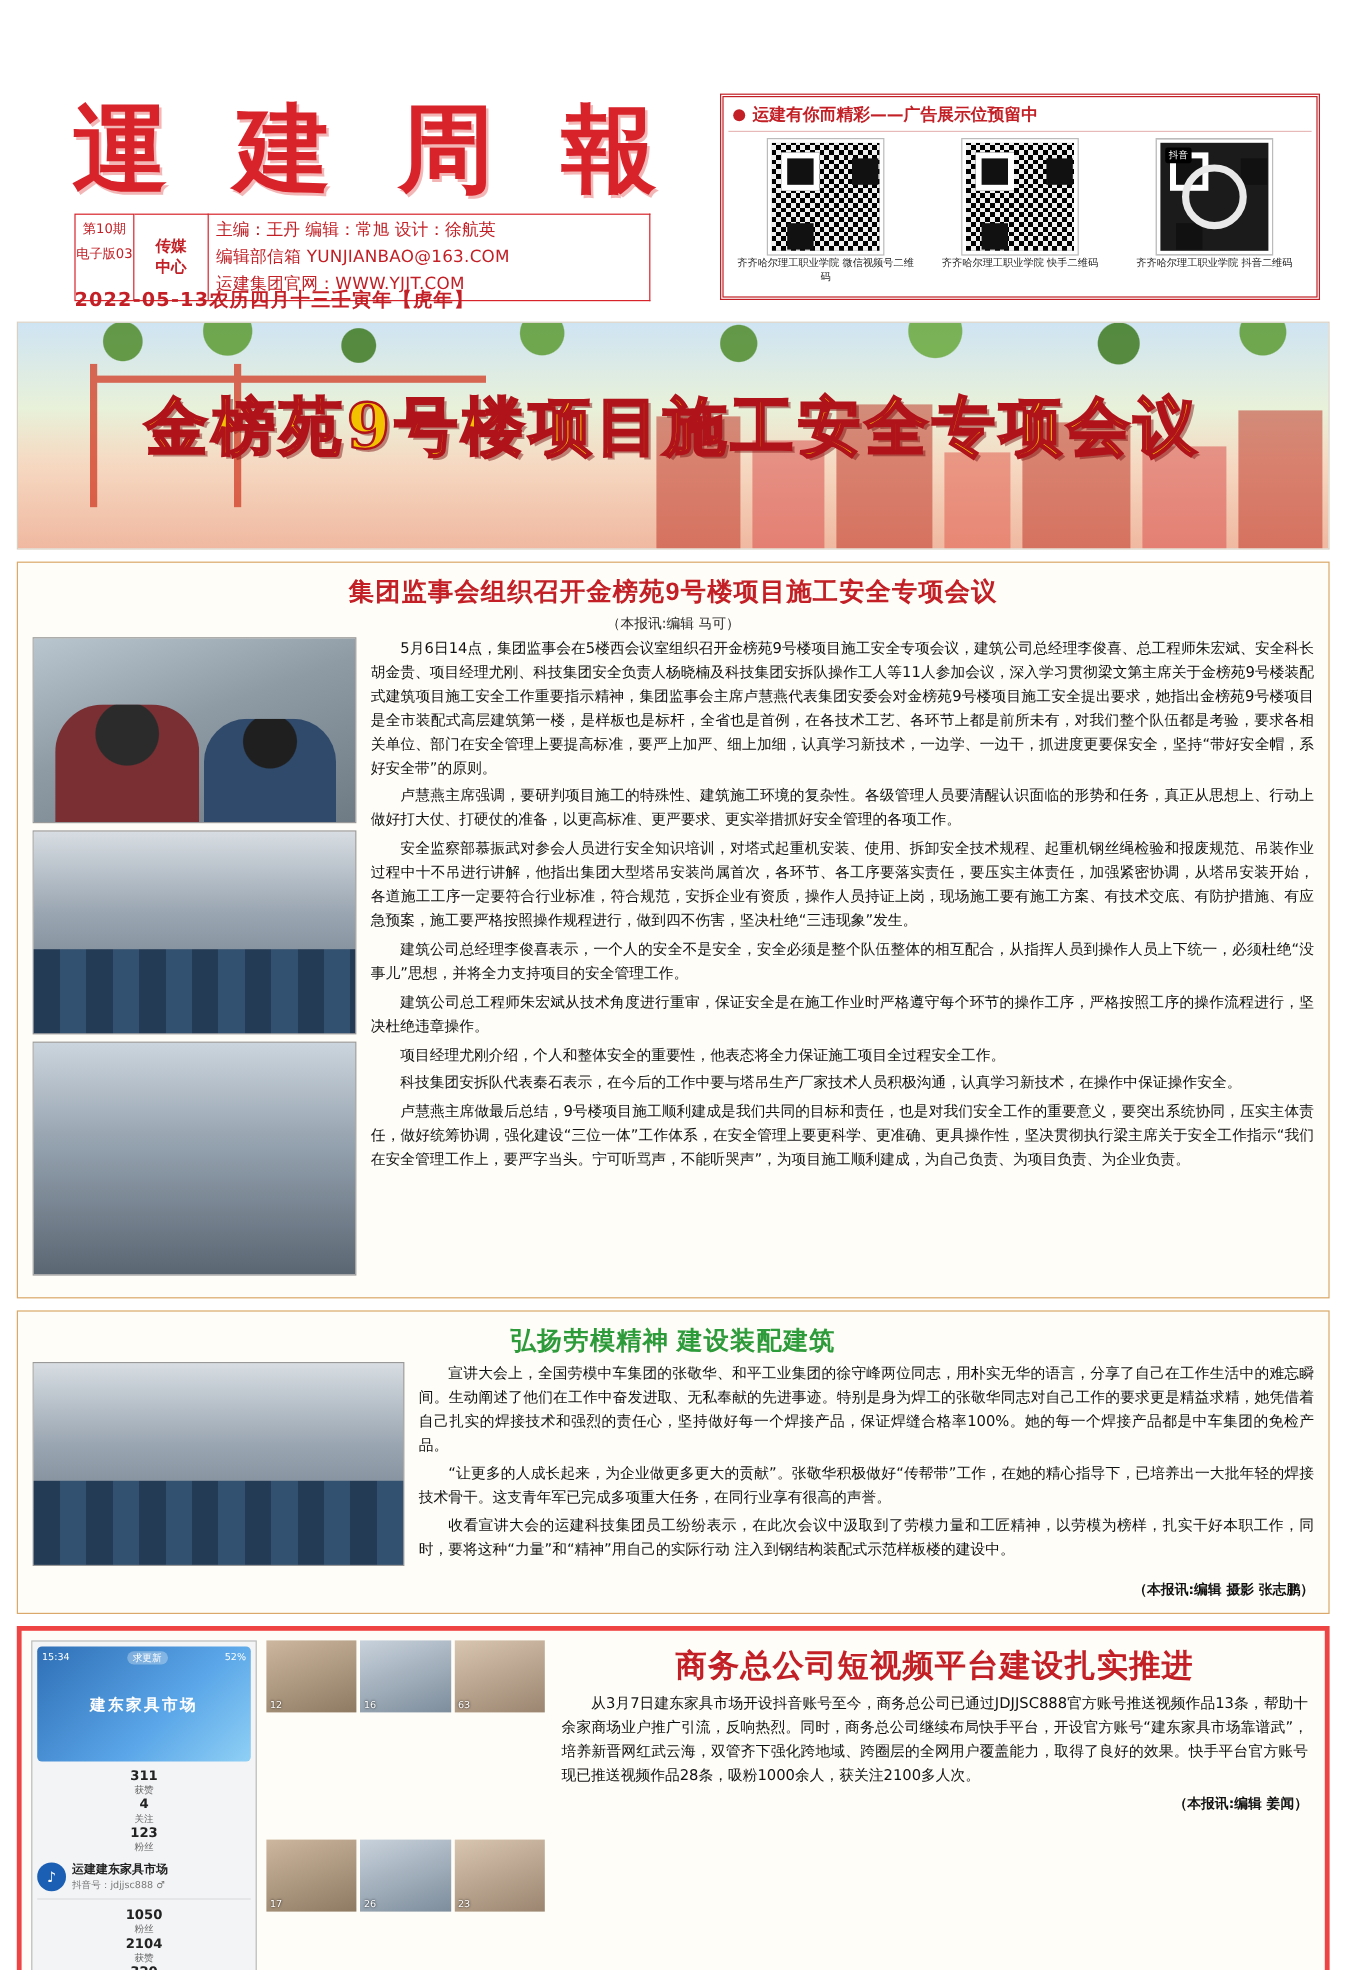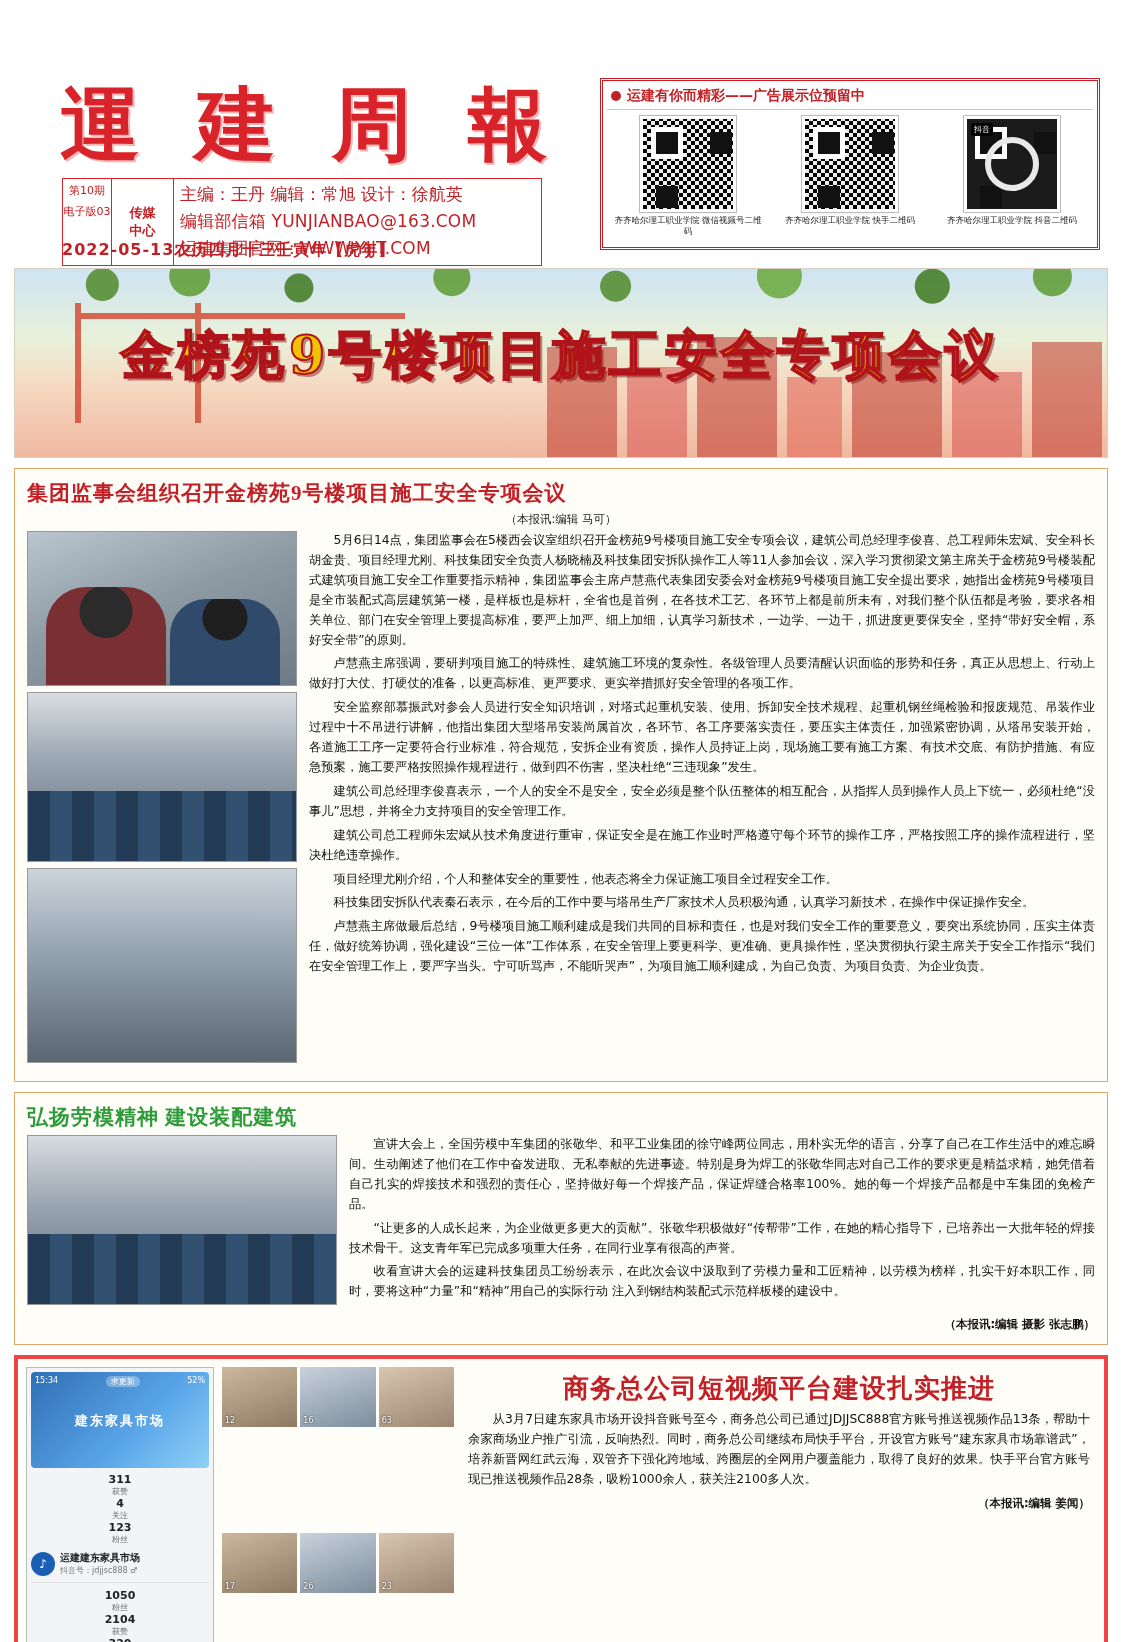--- a/index.html
+++ b/index.html
@@ -33,21 +33,21 @@
   }
   .issue-box div { white-space:nowrap; }
   .media-center {
     width:62px; border:1px solid #d8232a; border-left:none;
     color:#c22026; font-size:13px; font-weight:bold;
     display:flex; flex-direction:column; align-items:center; justify-content:center;
     line-height:1.35;
   }
   .mast-credits {
     flex:1; border:1px solid #d8232a; border-left:none;
-    padding:2px 6px; font-size:17px; line-height:1.6; color:#c22026;
+    padding:2px 6px; font-size:14px; line-height:1.6; color:#c22026;
   }
   .mast-credits .row2 { color:#c22026; letter-spacing:.2px; }
   .mast-date {
     position:absolute; left:62px; top:240px;
     font-size:16px; font-weight:bold; color:#c22026; letter-spacing:1px;
   }
 
   
   .ad-box {
     position:absolute; right:22px; top:78px; width:500px; height:172px;
@@ -138,21 +138,21 @@
     -webkit-text-stroke:2px #b0131a;
     text-shadow:3px 3px 0 rgba(120,10,10,.45);
   }
 
   
   .art {
     margin:10px 14px 0 14px; border:1px solid #d9a86a; background:#fffdf7;
     padding:10px 12px 12px 12px; position:relative;
   }
   .art-title{
-    text-align:left; font-family:Liberation Serif, serif;
+    text-align:center; font-family:Liberation Sans, sans-serif;
     font-size:21px; font-weight:bold; color:#c22026; letter-spacing:1px;
   }
   .art-title.green{ color:#2e9b3b; }
   .byline{ text-align:center; font-size:11.5px; margin-top:5px; color:#222; }
   p.body{
     font-size:12.3px; line-height:1.62; text-align:justify; margin:4px 0 0 0;
     text-indent:2em; color:#111;
   }
   .sig{ text-align:right; font-size:11.5px; font-weight:bold; margin-top:6px; }
 

